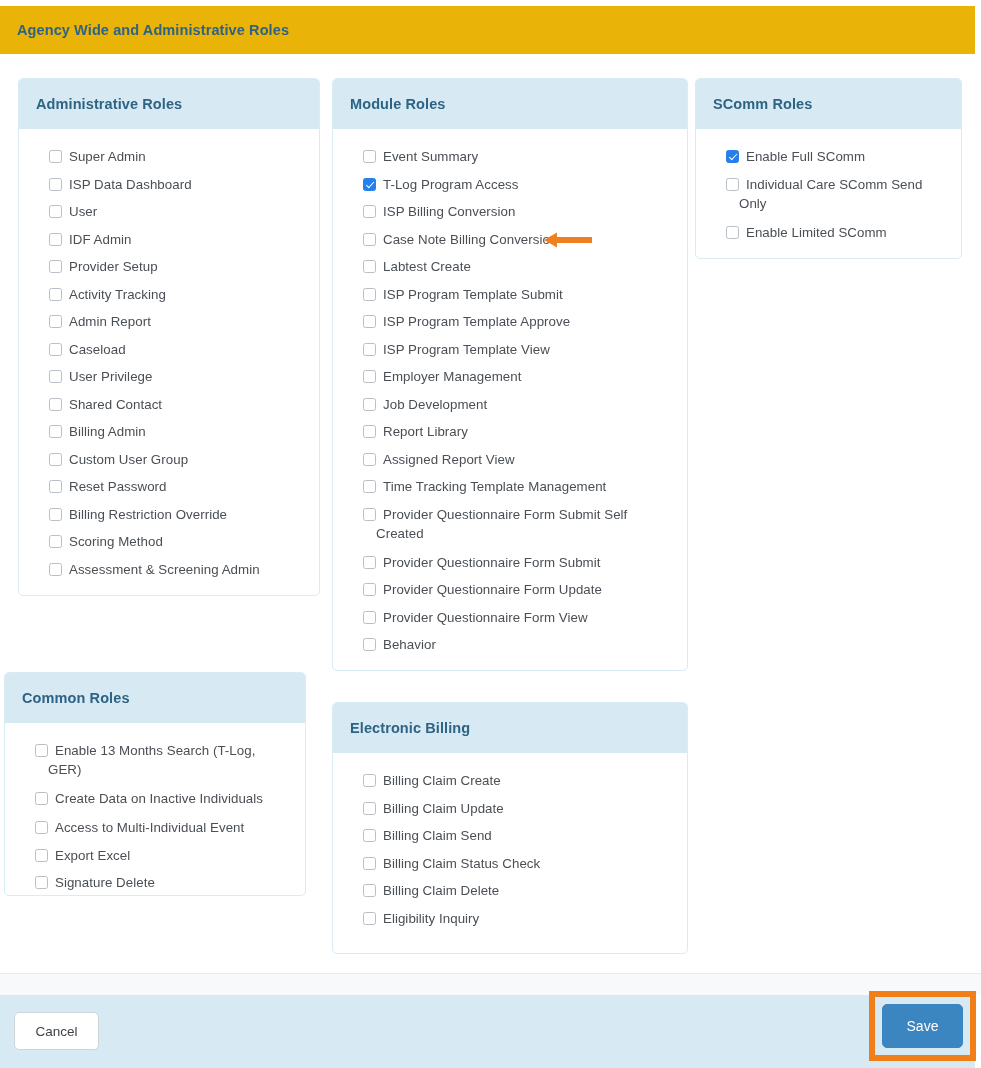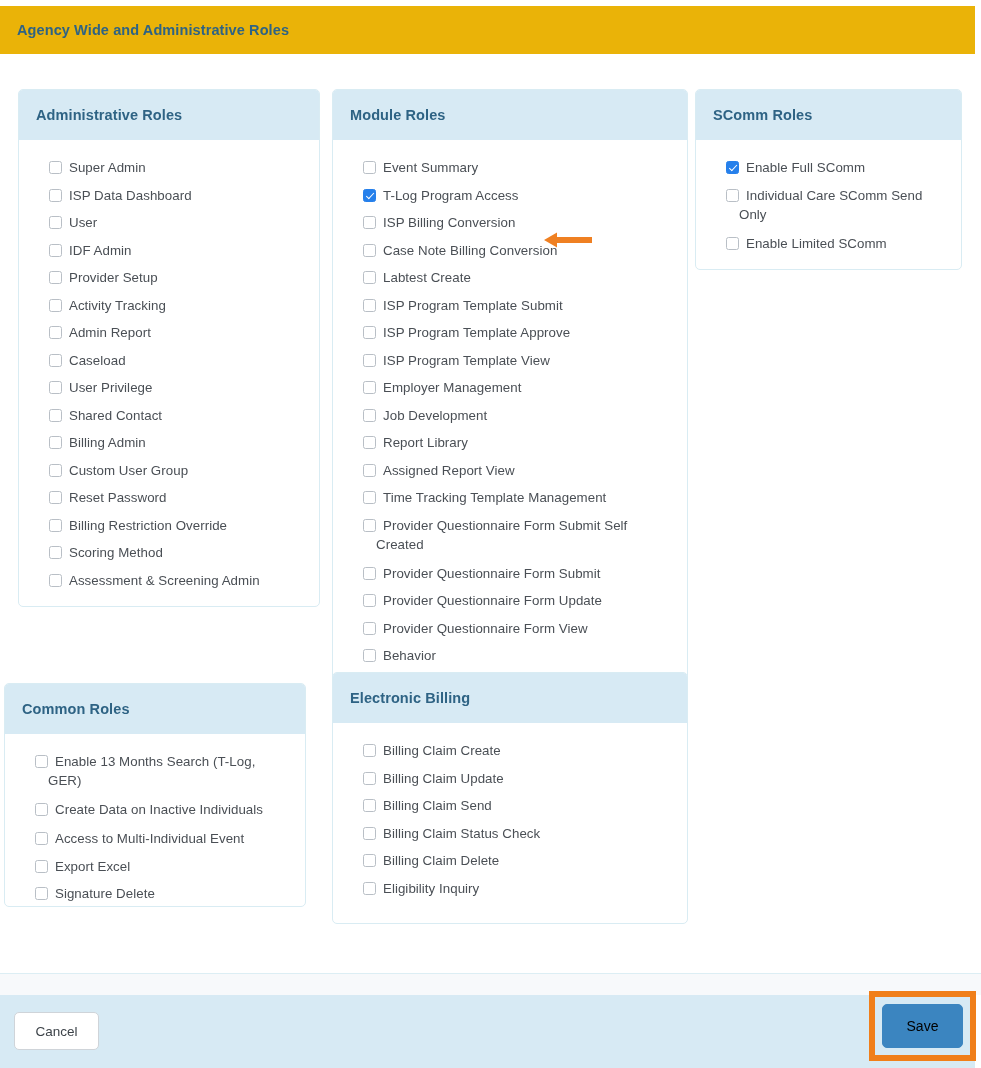--- a/index.html
+++ b/index.html
@@ -49,21 +49,20 @@
     width: 975px;
     bottom: 95px;
     background: #ffffff;
   }
 
   .card {
     position: absolute;
     background: #ffffff;
     border: 1px solid #d9ecf3;
     border-radius: 5px;
-    margin-top: 11px;
   }
   .card-header {
     background: #d7eaf4;
     border-radius: 4px 4px 0 0;
     height: 50px;
     display: flex;
     align-items: center;
     padding-left: 17px;
   }
   .card-header-title {
@@ -74,21 +73,21 @@
   }
   .card-body {
     padding: 18px 14px 16px 14px;
   }
 
   
   #card-admin      { left: 18px;  top: 24px;  width: 302px; }
   #card-module     { left: 332px; top: 24px;  width: 356px; }
   #card-scomm      { left: 695px; top: 24px;  width: 267px; }
   #card-common     { left: 4px;  top: 618px; width: 302px; height: 224px; }
-  #card-ebilling   { left: 332px; top: 607px; width: 356px; height: 252px; }
+  #card-ebilling   { left: 332px; top: 648px; width: 356px; height: 252px; }
 
   
   .cb-list { }
   .cb-row {
     display: block;
     margin: 0 0 8.5px 0;
     line-height: 18px;
     position: relative;
     padding-left: 0;
     cursor: pointer;
@@ -198,21 +197,21 @@
   }
   .btn-save {
     position: absolute;
     left: 882px;
     top: 1004px;
     width: 81px;
     height: 44px;
     background: #3b85c0;
     border: 1px solid #3b85c0;
     border-radius: 5px;
-    color: #000000;
+    color: #ffffff;
     font-size: 14px;
     font-family: "Liberation Sans", sans-serif;
     cursor: pointer;
     padding: 0;
   }
 </style>
 </head>
 <body>
 
 <div class="page">

